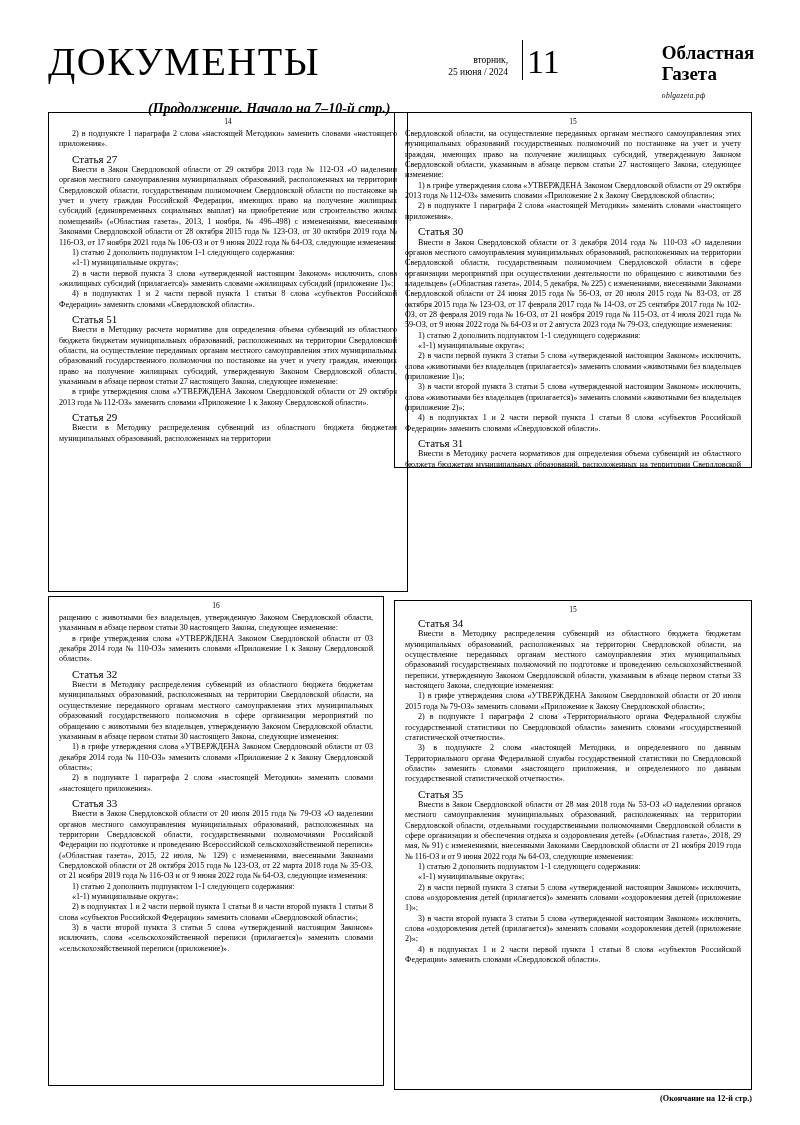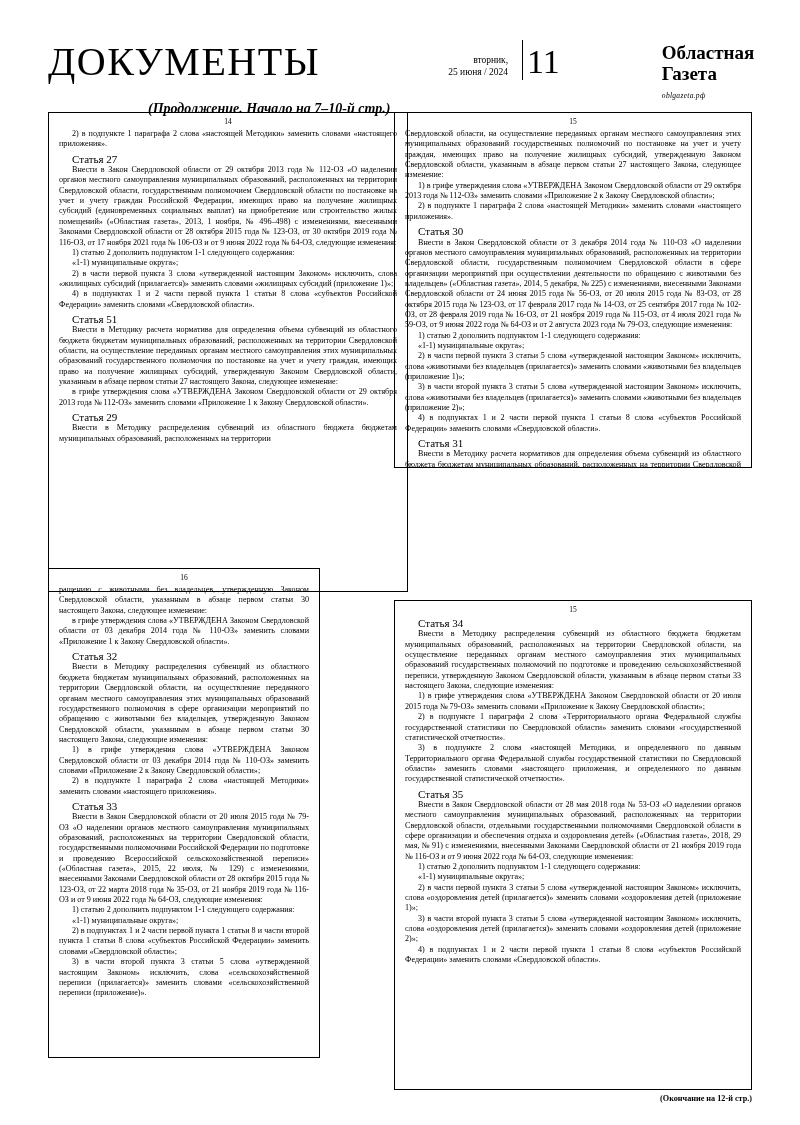--- a/index.html
+++ b/index.html
@@ -118,21 +118,21 @@
     margin: 4px 0 1px 0;
     font-size: 11px;
     font-weight: normal;
     text-indent: 13px;
     line-height: 10.4px;
   }
 
   
   #box-14 { left: 48px;  top: 112px; width: 360px; height: 480px; }
   #box-15 { left: 394px; top: 112px; width: 358px; height: 356px; }
-  #box-16 { left: 48px;  top: 568px; width: 272px; height: 490px; }
+  #box-16 { left: 48px;  top: 596px; width: 336px; height: 490px; }
   #box-17 { left: 394px; top: 600px; width: 358px; height: 490px; }
 
   .endnote {
     position: absolute;
     right: 48px;
     top: 1094px;
     font-size: 8.2px;
     font-weight: bold;
   }
 </style>

